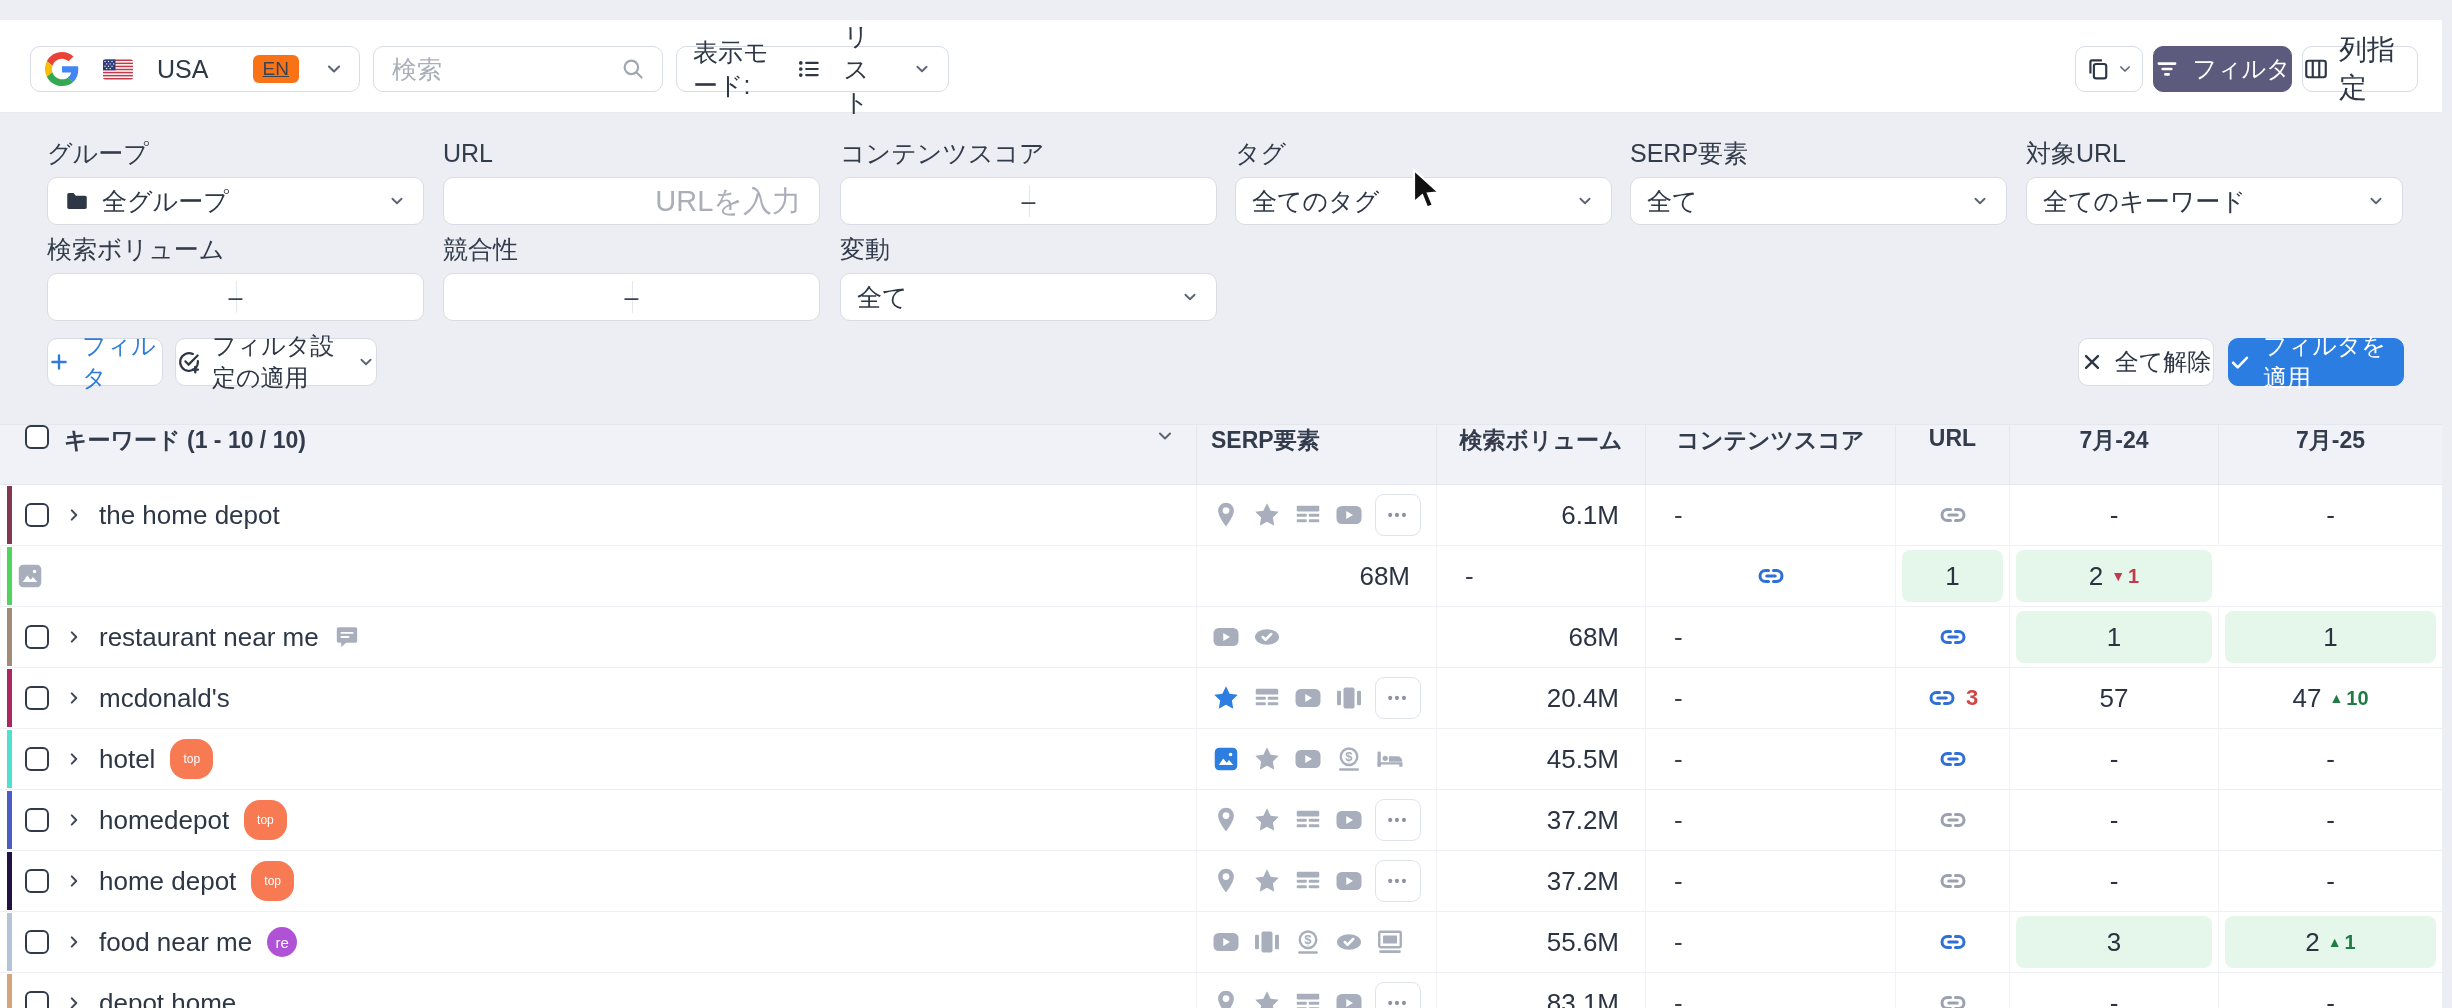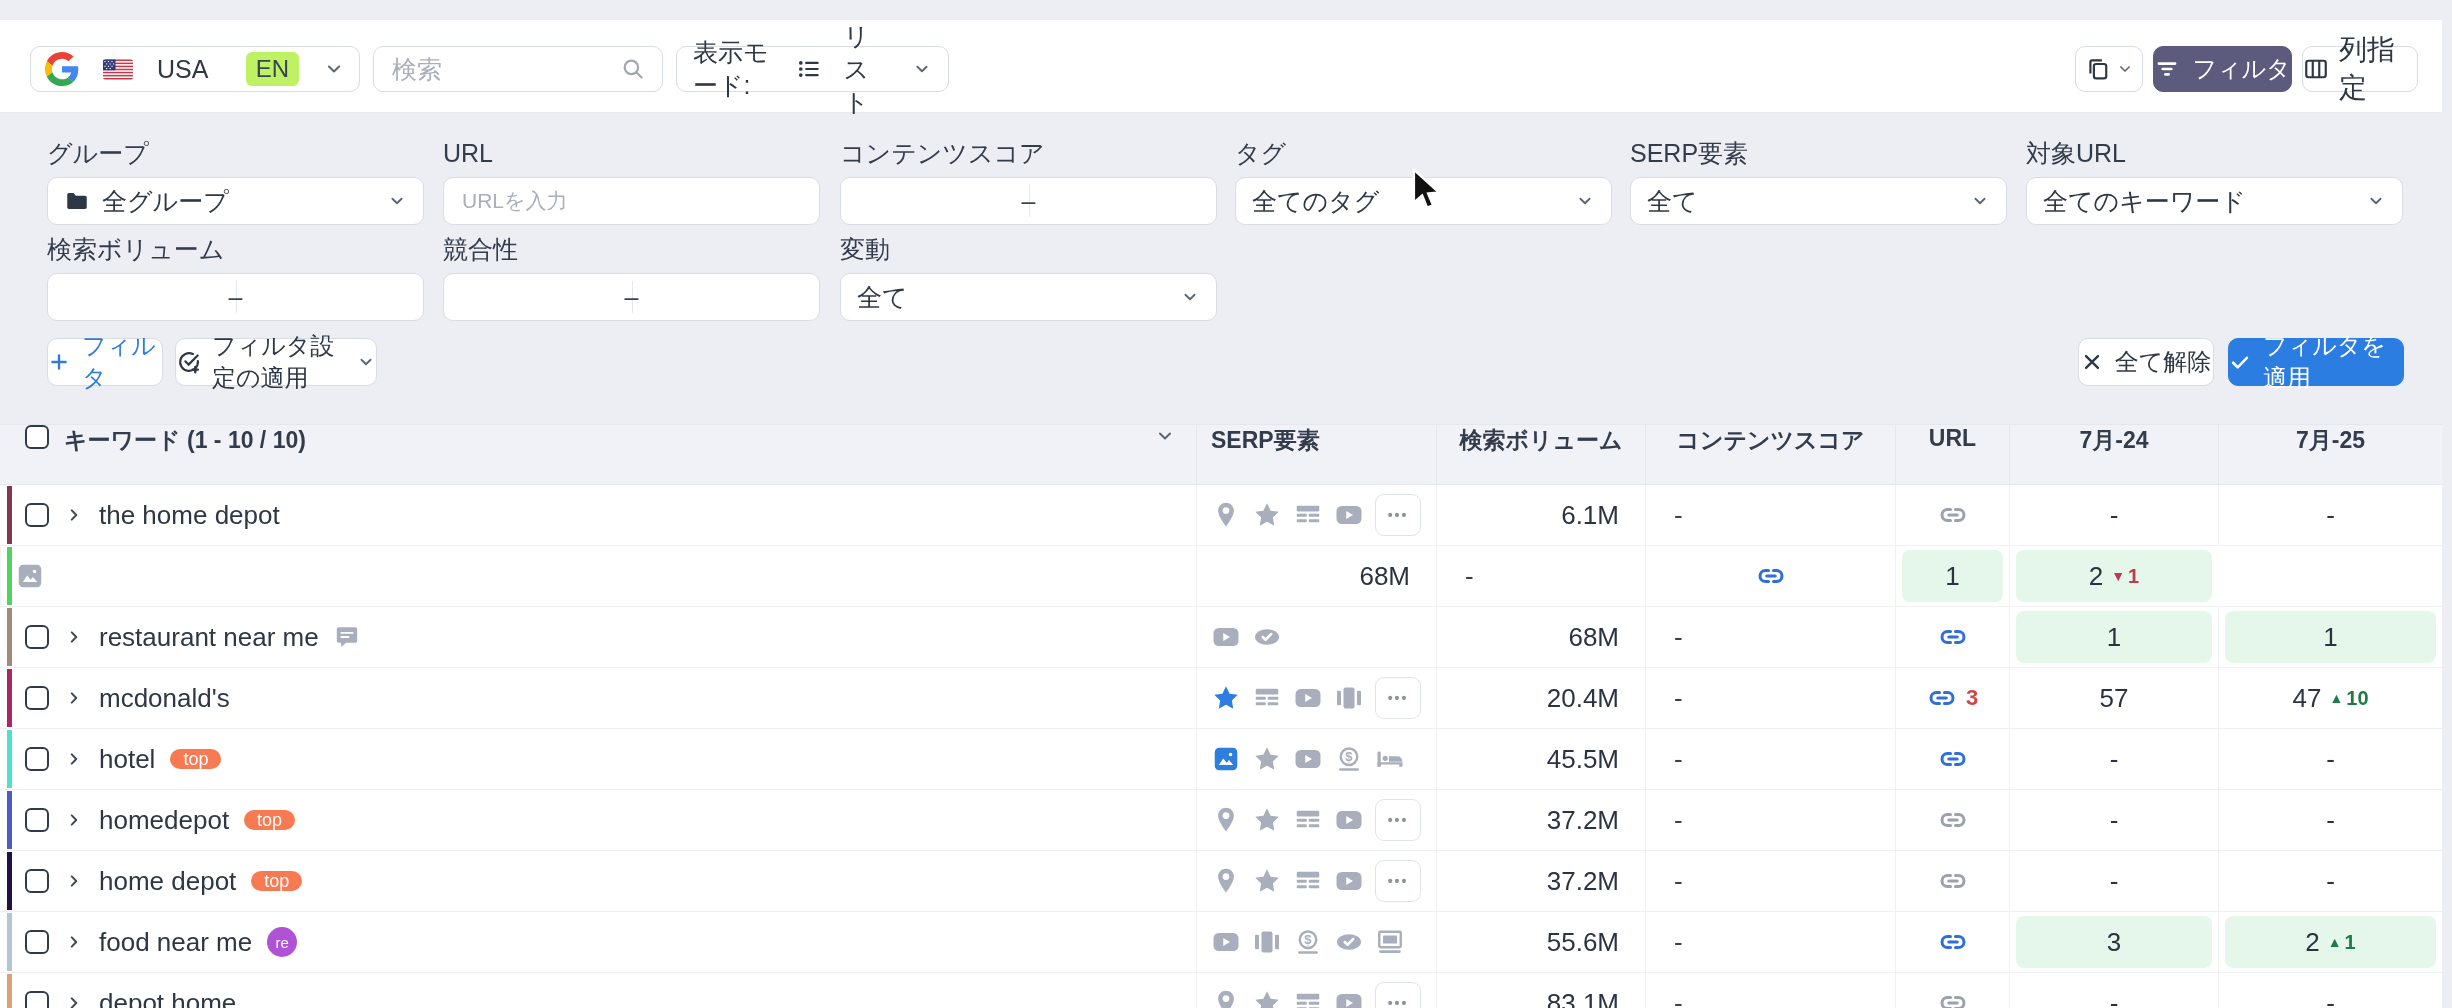--- a/index.html
+++ b/index.html
@@ -12,43 +12,43 @@
   .ic svg{width:100%;height:100%;}
   .i18{width:18px;height:18px}.i20{width:20px;height:20px}.i22{width:22px;height:22px}
   .i26{width:26px;height:26px}.i30{width:30px;height:30px}.i34{width:34px;height:34px}
 
   
   .topbar{position:absolute;left:0;top:20px;width:2442px;height:92px;background:#fff;border-bottom:1px solid #e8eaef;}
   .ctrl{position:absolute;top:26px;height:46px;background:#fff;border:1px solid #d8dce4;border-radius:10px;
         display:flex;align-items:center;box-sizing:border-box;font-size:25px;color:#2e3745;}
   .engine{left:30px;width:330px;padding:0 14px;gap:24px;}
   .engine .flag{width:30px;height:21px;border-radius:3px;overflow:hidden;flex:none;}
-  .lang-chip{margin-left:auto;background:#bef264;border-radius:6px;padding:3px 10px;font-size:24px;color:#3a4352;}
+  .lang-chip{margin-left:auto;background:#f97316;border-radius:6px;padding:3px 10px;font-size:19px;color:#3a4352;text-decoration:underline;}
   .chev{color:#5b6475;}
   .searchbox{left:373px;width:290px;padding:0 16px;gap:10px;}
   .searchbox input{border:none;outline:none;flex:1;min-width:0;font-size:25px;color:#2e3745;background:transparent;
                    font-family:"Liberation Sans","DejaVu Sans",sans-serif;}
   .searchbox input::placeholder{color:#a9aeb9;}
   .searchbox .mag{color:#a0a6b2;}
   .viewmode{left:676px;width:273px;padding:0 16px;gap:22px;}
   .copybtn{left:2075px;width:68px;justify-content:center;gap:5px;color:#2e3745;}
   .filterbtn{left:2153px;width:139px;background:#5c5a7d;border:1px solid #5c5a7d;color:#fff;justify-content:center;gap:12px;font-size:24px;}
   .colsbtn{left:2302px;width:116px;justify-content:center;gap:10px;font-size:28px;}
 
   
   .ffield{position:absolute;width:377px;}
   .ffield.r1{top:138px;}
   .ffield.r2{top:234px;}
   .fcol1{left:47px}.fcol2{left:443px}.fcol3{left:840px}.fcol4{left:1235px}.fcol5{left:1630px}.fcol6{left:2026px}
   .flabel{font-size:25px;color:#333c4c;height:30px;line-height:30px;}
   .fctrl{margin-top:9px;height:48px;border:1px solid #d8dce4;border-radius:10px;background:#fff;
          display:flex;align-items:center;padding:0 16px;box-sizing:border-box;font-size:25px;position:relative;gap:12px;}
   .fctrl .fval{flex:1;color:#2e3745;}
-  .fctrl input{border:none;outline:none;width:100%;font-size:21px;background:transparent;color:#2e3745;
-               font-family:"Liberation Sans","DejaVu Sans",sans-serif;}
+  .fctrl input{border:none;outline:none;width:100%;font-size:29px;background:transparent;color:#2e3745;
+               font-family:"Liberation Sans","DejaVu Sans",sans-serif;text-align:right;}
   .fctrl input::placeholder{color:#a9aeb9;}
   .fctrl.range::before{content:"";position:absolute;left:50%;top:7px;bottom:7px;width:1px;background:#e4e7ed;}
   .fctrl.range .dash{width:100%;text-align:center;color:#3a4352;position:relative;z-index:1;}
   .folder-ic{color:#2e3745;}
 
   .fbtn{position:absolute;top:338px;height:48px;border-radius:10px;display:flex;align-items:center;justify-content:center;
         box-sizing:border-box;font-size:24px;gap:12px;background:#fff;border:1px solid #d8dce4;color:#2e3745;}
   .addfilter{left:47px;width:116px;color:#2e7cd9;}
   .addfilter .ic{color:#2e7cd9;}
   .preset{left:175px;width:202px;gap:10px;}
@@ -72,21 +72,21 @@
   .td.kw{border-left:none;padding-left:25px;gap:15px;font-size:26px;}
   .td.serp{padding-left:14px;gap:11px;color:#a8aebb;}
   .td.vol{justify-content:flex-end;padding-right:26px;font-size:26px;color:#2b3342;}
   .td.score{padding-left:28px;font-size:26px;color:#39414f;}
   .td.url{justify-content:center;gap:9px;}
   .td.d1,.td.d2{justify-content:center;font-size:26px;color:#2b3342;padding:4px 6px;gap:8px;}
   .cb{width:24px;height:24px;border:2.5px solid #303a4b;border-radius:6px;background:#fff;box-sizing:border-box;flex:none;}
   .exp{color:#3f4857;}
   .kwtext{color:#2e3745;}
   .badge-circle{min-width:30px;height:30px;border-radius:50%;color:#fff;font-size:15px;display:flex;align-items:center;justify-content:center;flex:none;}
-  .badge-pill{height:20px;padding:0 13px;border-radius:16px;color:#fff;font-size:18px;display:flex;align-items:center;justify-content:center;flex:none;}
+  .badge-pill{height:40px;padding:0 13px;border-radius:16px;color:#fff;font-size:12px;display:flex;align-items:center;justify-content:center;flex:none;}
   .si.blue{color:#2e7de0;}
   .morebox{width:44px;height:40px;border:1px solid #dfe3ea;border-radius:9px;display:flex;align-items:center;justify-content:center;
            color:#8d93a2;font-size:14px;letter-spacing:2px;background:#fff;font-weight:bold;}
   .linkic.grey{color:#9ba1ae;}
   .linkic.blue{color:#2e6fd8;}
   .urlcount{font-size:22px;color:#d04545;font-weight:bold;}
   .pill{align-self:stretch;flex:1;background:#e5f7ea;border-radius:8px;display:flex;align-items:center;justify-content:center;gap:8px;}
   .chg{font-size:20px;display:flex;align-items:center;gap:3px;font-weight:bold;}
   .chg .arr{font-size:14px;}
   .chg.up{color:#1f7c44;}

